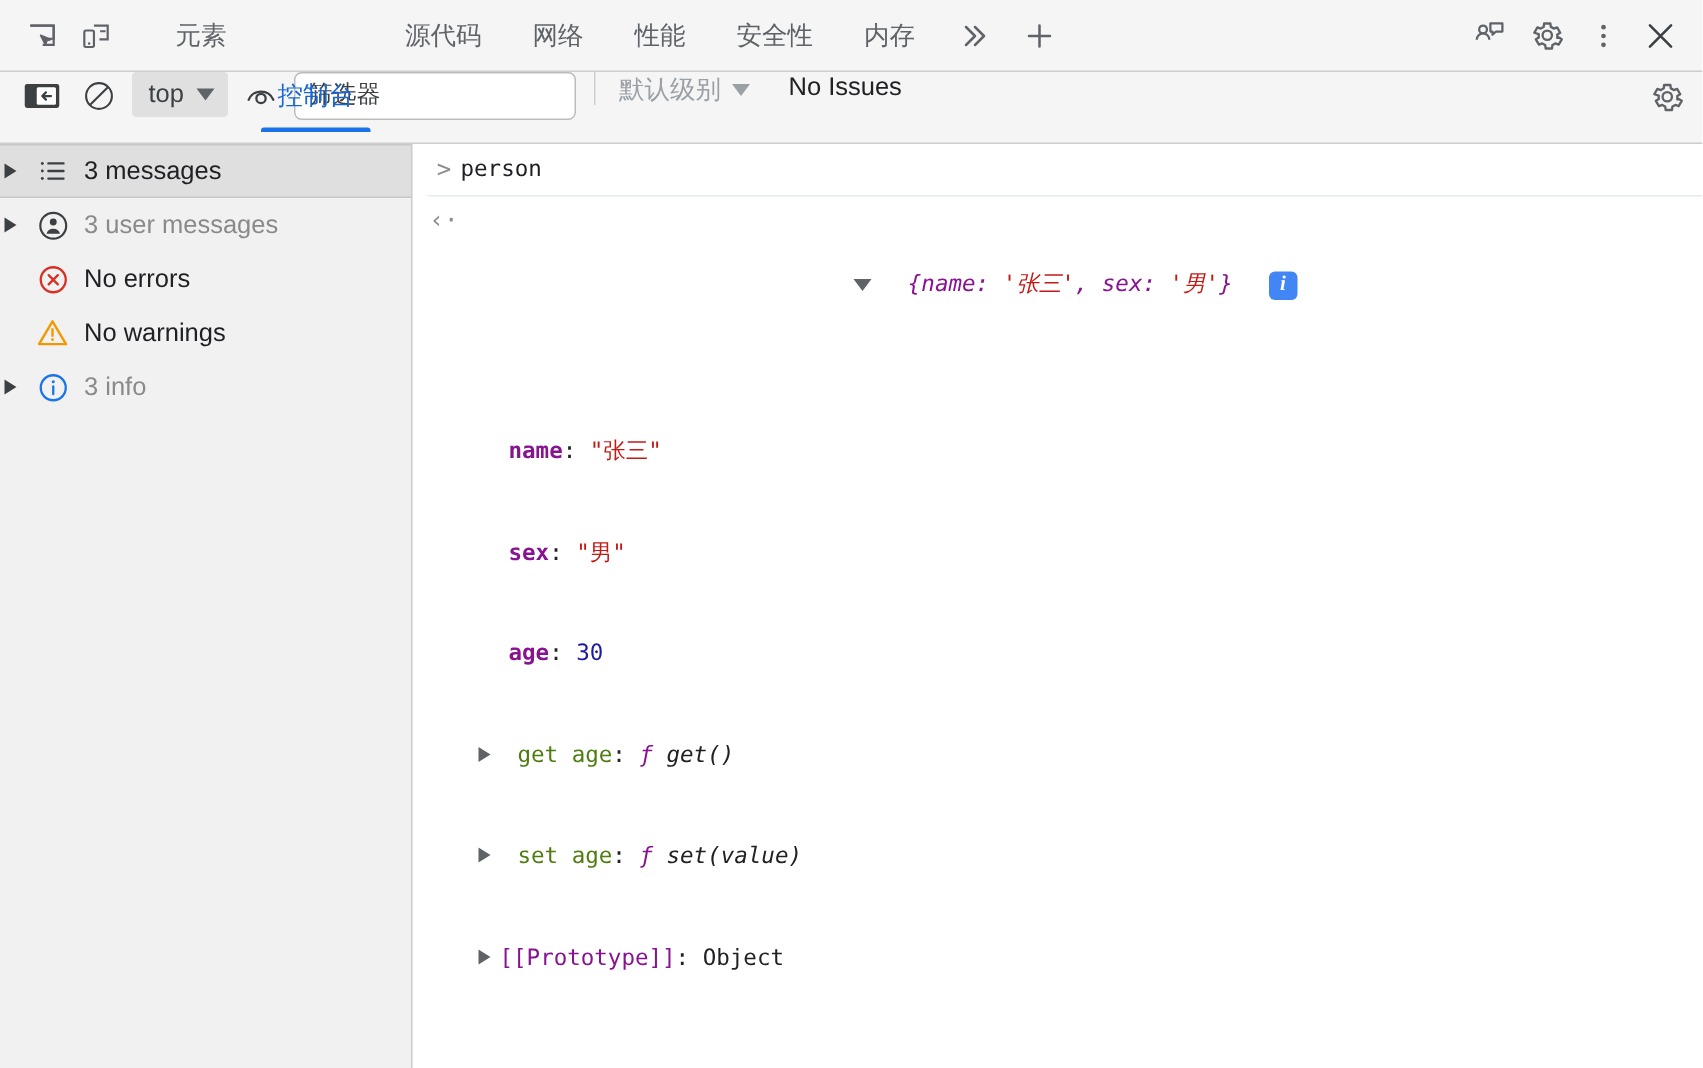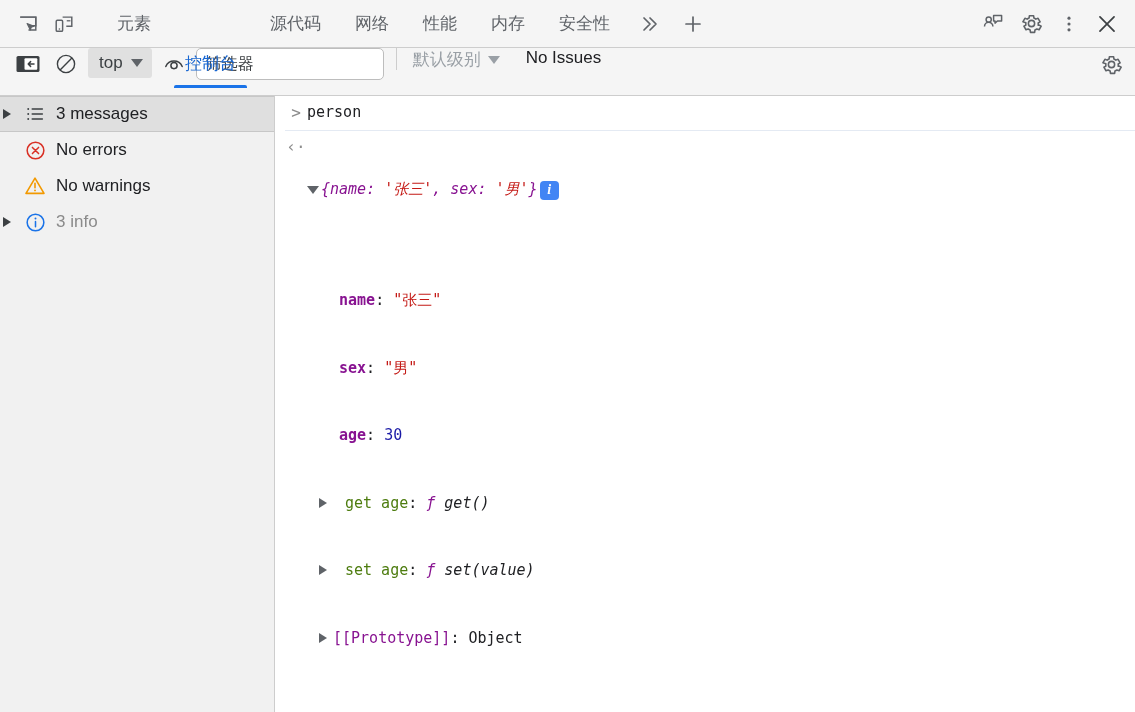--- a/index.html
+++ b/index.html
@@ -218,21 +218,21 @@
   .tk-str { color: #c41a16; }
   .tk-key { color: #881391; font-weight: bold; }
   .tk-prop-gray { color: #4d7c0f; margin-left: 12px; }
   .tk-proto { color: #881391; }
   .tk-fn-sigil { color: #881391; font-style: italic; }
   .tk-fn { color: #202124; font-style: italic; }
   .tk-objprev { color: #881391; font-style: italic; }
   .tk-objprev .pv-str { color: #c41a16; font-style: italic; }
   .tk-plain { color: #202124; }
 
-  .obj-head { display: flex; align-items: center; gap: 2px; }
+  .obj-head { display: flex; align-items: center; gap: 24px; justify-content: center; }
   .tri-down {
     width: 0; height: 0;
     border-left: 6px solid transparent;
     border-right: 6px solid transparent;
     border-top: 8px solid #5f6368;
     flex: 0 0 auto;
     cursor: pointer;
   }
   .tri-right-sm {
     width: 0; height: 0;
@@ -299,24 +299,24 @@
     <div class="tab">
         <span>源代码</span>
       </div>
     <div class="tab">
         <span>网络</span>
       </div>
     <div class="tab">
         <span>性能</span>
       </div>
     <div class="tab">
+        <span>安全性</span>
+      </div>
+    <div class="tab">
         <span>内存</span>
-      </div>
-    <div class="tab">
-        <span>安全性</span>
       </div>
     <div class="tab-more">
       <svg width="24" height="24" viewBox="0 0 24 24" fill="none" stroke="#5f6368" stroke-width="1.7" stroke-linecap="round" stroke-linejoin="round">
         <path d="M7 6l6 6-6 6M13 6l6 6-6 6"></path>
       </svg>
     </div>
     <div class="tab-plus">
       <svg width="24" height="24" viewBox="0 0 24 24" fill="none" stroke="#5f6368" stroke-width="1.7" stroke-linecap="round">
         <path d="M12 5v14M5 12h14"></path>
       </svg>
@@ -408,20 +408,33 @@
         <svg width="22" height="22" viewBox="0 0 24 24" fill="none" stroke="#3c4043" stroke-width="1.7" stroke-linecap="round">
           <path d="M9 6.5h11M9 12h11M9 17.5h11"></path>
           <circle cx="4.6" cy="6.5" r="1.05" fill="#3c4043" stroke="none"></circle>
           <circle cx="4.6" cy="12" r="1.05" fill="#3c4043" stroke="none"></circle>
           <circle cx="4.6" cy="17.5" r="1.05" fill="#3c4043" stroke="none"></circle>
         </svg>
       </span>
       <span class="side-label">3 messages</span>
     </div>
 
+    <div class="side-item muted">
+      <span class="side-twisty">
+          <span class="tri-right"></span>
+        </span>
+      <span class="side-ico">
+        <svg width="23" height="23" viewBox="0 0 24 24" fill="none" stroke="#3c4043" stroke-width="1.5">
+          <circle cx="12" cy="12" r="9"></circle>
+          <circle cx="12" cy="9.4" r="2.4" fill="#3c4043" stroke="none"></circle>
+          <path d="M7.3 17.6a4.9 4.9 0 0 1 9.4 0" fill="#3c4043" stroke="none"></path>
+        </svg>
+      </span>
+      <span class="side-label">3 user messages</span>
+    </div>
 
     <div class="side-item">
       <span class="side-twisty empty">
           <span class="tri-right"></span>
         </span>
       <span class="side-ico">
         <svg width="23" height="23" viewBox="0 0 24 24" fill="none" stroke="#d93025" stroke-width="1.6">
           <circle cx="12" cy="12" r="8.7"></circle>
           <path d="M8.8 8.8l6.4 6.4M15.2 8.8l-6.4 6.4" stroke-linecap="round"></path>
         </svg>

